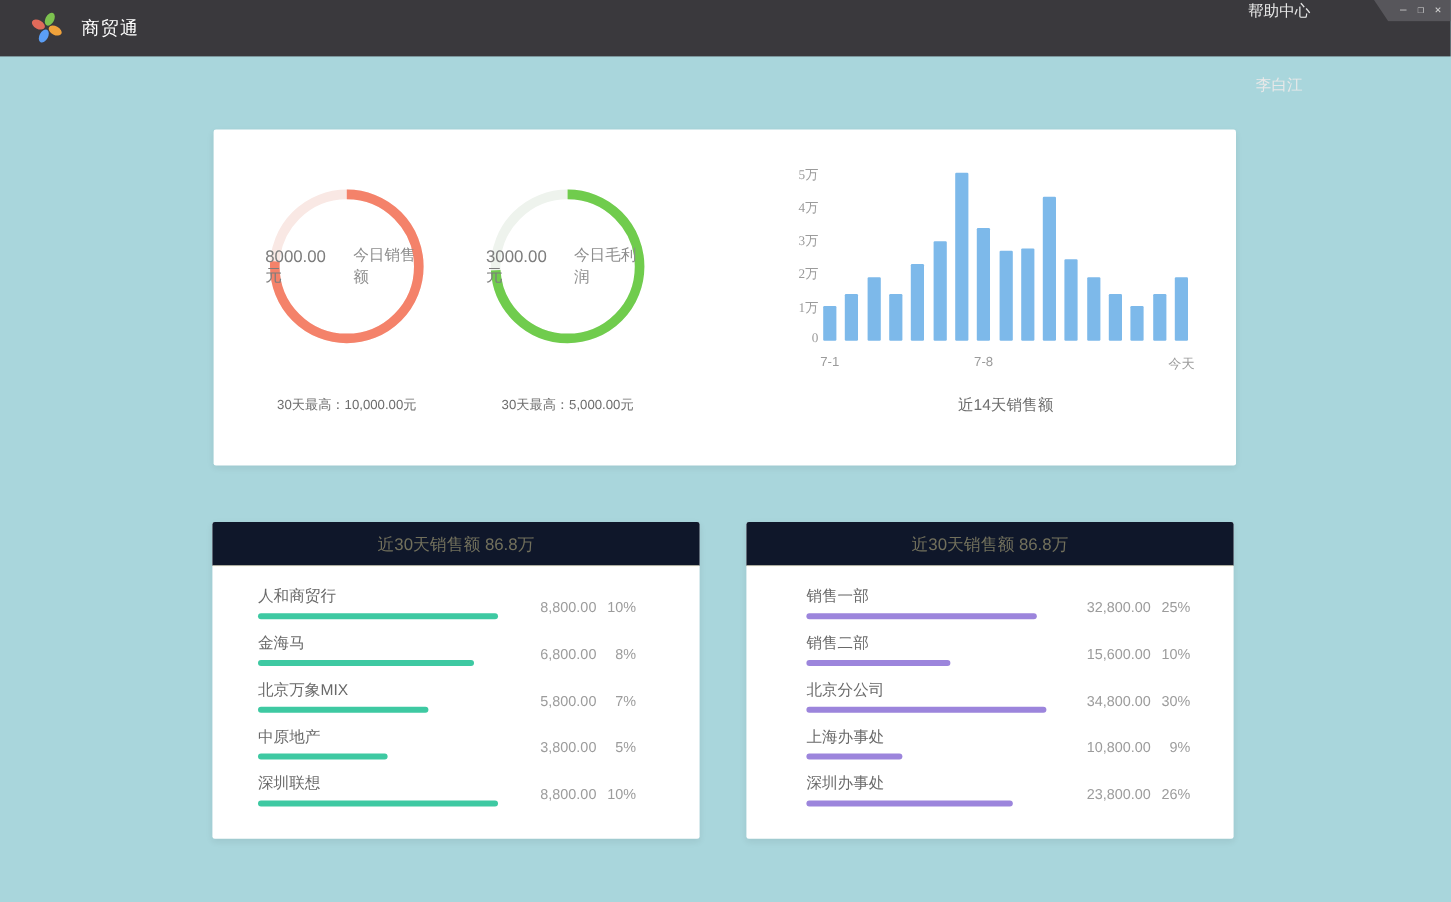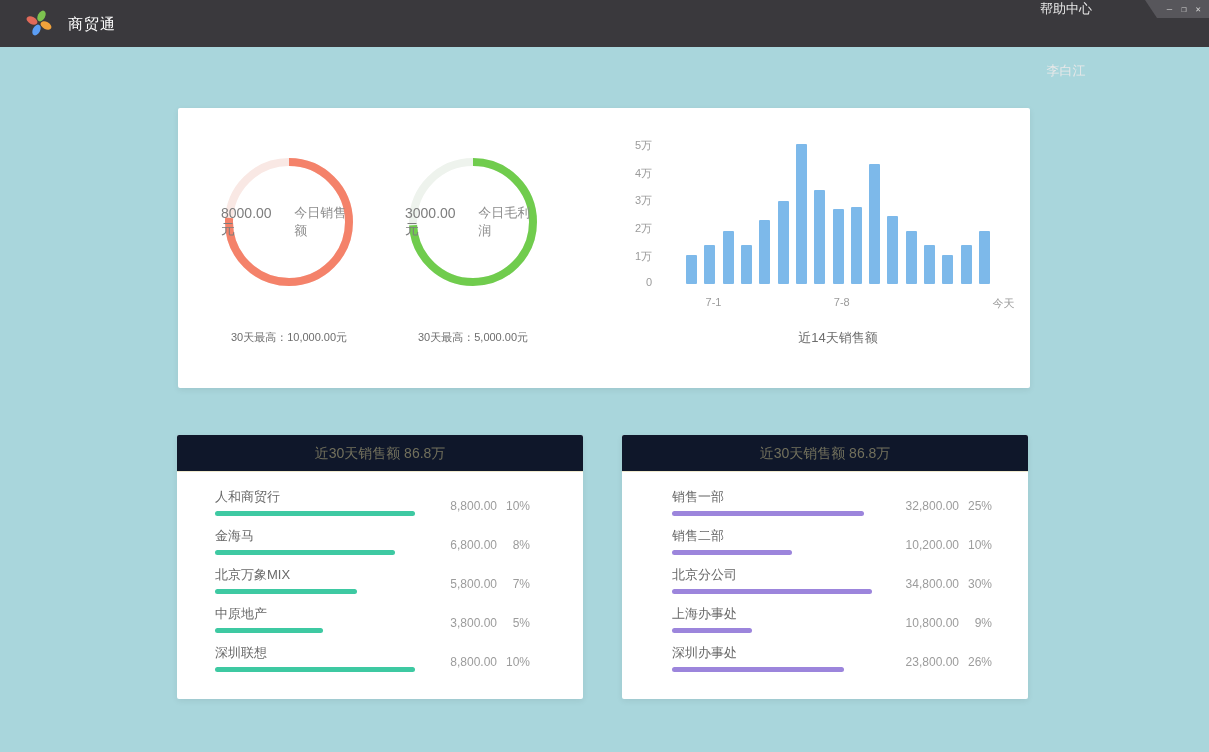--- a/index.html
+++ b/index.html
@@ -25,26 +25,26 @@
 
   
   .donut-wrap { position:absolute; width:136px; height:136px; }
   .donut-wrap svg { position:absolute; left:0; top:0; }
   .donut-center { position:absolute; inset:0; display:flex; align-items:center; justify-content:center; gap:11px; }
   .donut-value { font-size:14px; color:#7d7d7d; }
   .donut-label { font-size:13px; color:#8c8c8c; }
   .donut-footnote { position:absolute; font-size:11px; color:#6d6d6d; text-align:center; width:222px; top:222px; }
 
   
-  .yticks { position:absolute; left:427px; top:37px; width:47px; height:139px; }
+  .yticks { position:absolute; left:457px; top:37px; width:47px; height:139px;font-family:Liberation Serif, serif; }
   .ytick { position:absolute; right:0; width:47px; text-align:right; font-size:11px; color:#9b9b9b; }
   .bar-plot { position:absolute; left:508px; top:37px; width:304px; height:139px; }
   .bar { position:absolute; bottom:0; width:11px; background:#7db9ea; border-radius:1px; }
   .xticks { position:absolute; left:508px; top:188px; width:304px; height:14px; }
-  .xtick { position:absolute; width:60px; text-align:right; font-size:11px; color:#9b9b9b; }
+  .xtick { position:absolute; width:60px; text-align:center; font-size:11px; color:#9b9b9b; }
   .chart-title { position:absolute; left:508px; top:221px; width:304px; text-align:center; font-size:13px; color:#6d6d6d; }
 
   
   .rank-header { height:37px; line-height:37px; text-align:center; background:#0f172a; border-bottom:1px solid #efe9cd;
                  font-size:14px; color:#72705c; border-radius:2px 2px 0 0; }
   .rank-body { padding:13px 0 0 0; }
   .card-rank-left  .rank-body { padding-left:38px; padding-right:53px; }
   .card-rank-right .rank-body { padding-left:50px; padding-right:36px; }
   .rank-row { position:relative; height:39px; }
   .rank-name { font-size:13px; color:#696969; padding-top:3px; }
@@ -215,21 +215,21 @@
           <span class="rank-amount">32,800.00</span>
           <span class="rank-percent">25%</span>
         </div>
       </div>
       <div class="rank-row">
         <div class="rank-name">销售二部</div>
         <div class="rank-bar-track">
           <div class="rank-bar" style="width: 60%; background: rgb(156, 133, 220);"></div>
         </div>
         <div class="rank-values">
-          <span class="rank-amount">10,200.00</span>
+          <span class="rank-amount">15,600.00</span>
           <span class="rank-percent">10%</span>
         </div>
       </div>
       <div class="rank-row">
         <div class="rank-name">北京分公司</div>
         <div class="rank-bar-track">
           <div class="rank-bar" style="width: 100%; background: rgb(156, 133, 220);"></div>
         </div>
         <div class="rank-values">
           <span class="rank-amount">34,800.00</span>

